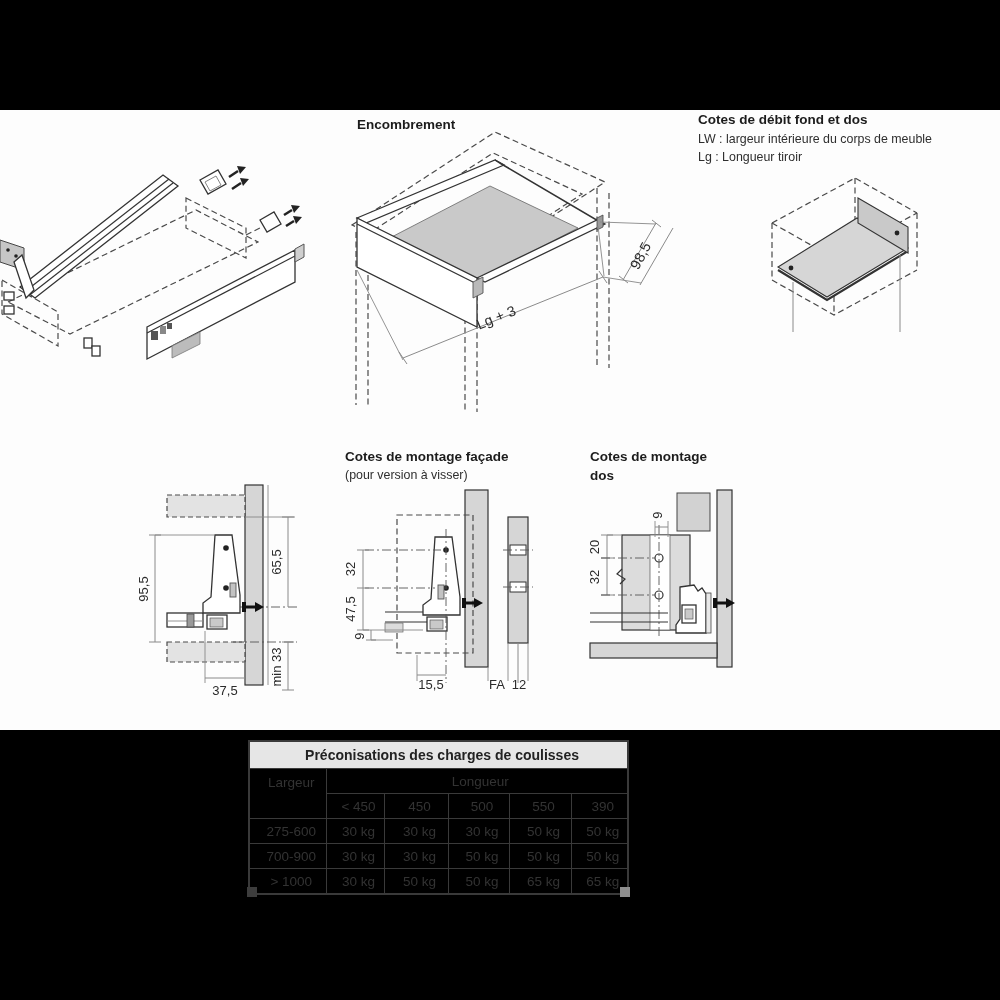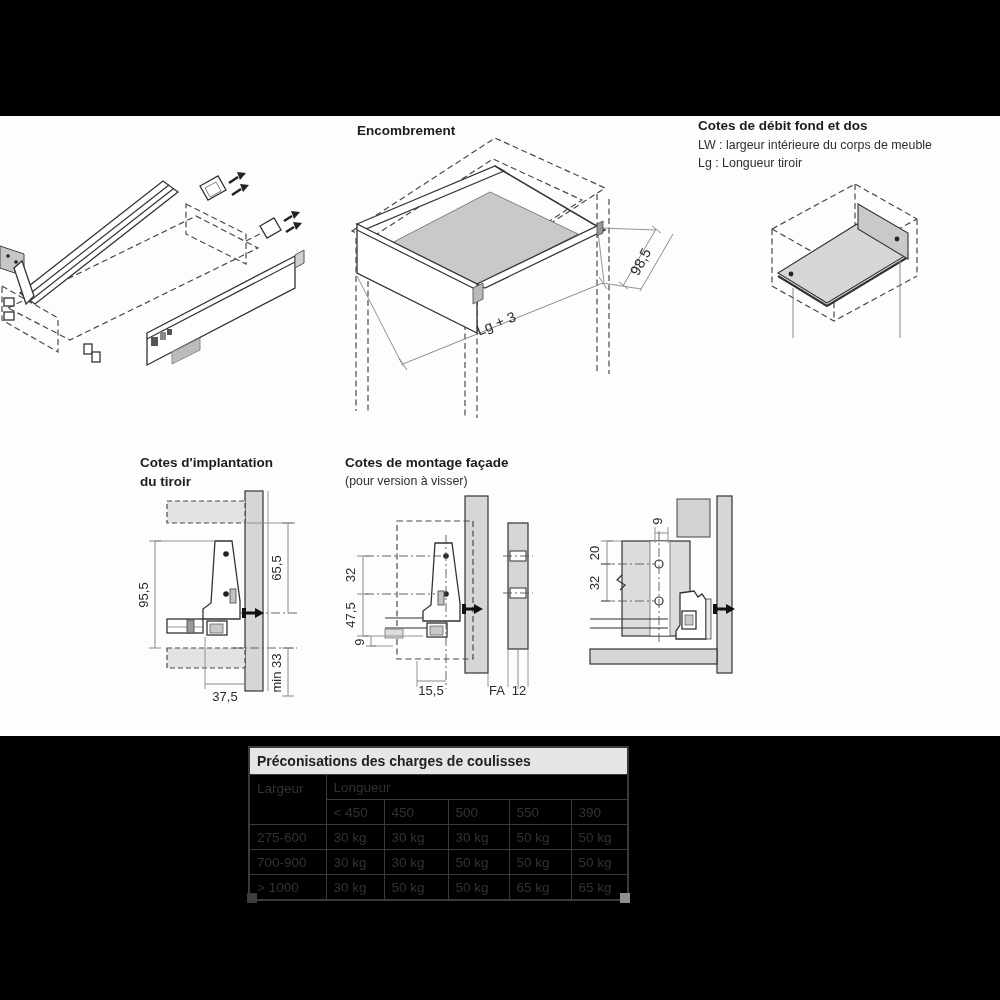--- a/index.html
+++ b/index.html
@@ -1,37 +1,37 @@
 <!DOCTYPE html>
 <html><head>
 <meta charset="utf-8">
 <style>
   html,body{margin:0;padding:0;background:#000;}
   body{width:1000px;height:1000px;position:relative;font-family:"Liberation Sans",sans-serif;color:#2b2b2b;}
-  .page{position:absolute;left:0;top:116px;width:1000px;height:620px;background:#fdfdfd;}
+  .page{position:absolute;left:0;top:110px;width:1000px;height:620px;background:#fdfdfd;}
   .abs{position:absolute;}
   .h1{font-weight:bold;font-size:13.5px;color:#1c1c1c;line-height:19px;white-space:nowrap;}
   .body-txt{font-size:12.4px;line-height:18px;color:#2e2e2e;white-space:nowrap;text-align:right;}
   .spec{font-size:12.4px;line-height:17px;color:#2e2e2e;white-space:nowrap;}
   svg{overflow:visible;}
   svg text{font-family:"Liberation Sans",sans-serif;}
   .ln{stroke:#333;fill:none;stroke-width:1.2;}
   .lnw{stroke:#333;stroke-width:1.3;fill:#fff;}
   .dash{stroke:#4a4a4a;stroke-width:1.2;fill:none;stroke-dasharray:6 3.5;}
   .dashf{fill:#e3e3e3;stroke:#4a4a4a;stroke-width:1.2;stroke-dasharray:5 3;}
   .dimln{stroke:#8a8a8a;stroke-width:1;fill:none;}
   .thin{stroke:#888;stroke-width:0.9;fill:none;}
   .dadot{stroke:#555;stroke-width:0.9;fill:none;stroke-dasharray:9 3 2 3;}
   .gray{fill:#d6d6d6;stroke:#333;stroke-width:1.2;}
   .dot{fill:#222;}
   .dimtxt{font-size:13px;fill:#2b2b2b;}
   .dimtxt-lg{font-size:14.5px;fill:#2b2b2b;}
   
   .spec-table{border-collapse:collapse;table-layout:fixed;font-size:13.5px;color:#333;}
-  .spec-table td,.spec-table th{border:1.2px solid #3a3a3a;padding:0 0 0 7px;text-align:left;font-weight:normal;height:24px;white-space:nowrap;}
+  .spec-table td,.spec-table th{border:1.2px solid #3a3a3a;padding:0 0 0 7px;text-align:center;font-weight:normal;height:24px;white-space:nowrap;}
   .spec-table .title-row th{font-weight:bold;font-size:14px;height:26px;color:#222;}
   .spec-table{border:2px solid #3a3a3a;}
   .handle{position:absolute;width:10px;height:10px;}
 </style>
 </head>
 <body>
 
 <div class="page">
 
   <svg class="abs" style="left:0;top:30px" width="335" height="275" viewBox="0 0 335 275">
@@ -116,24 +116,20 @@
     <polyline class="dash" points="82,120 144,155 227,110"></polyline>
     <polygon points="88,107 167,58 218,88 137,137" fill="#d6d6d6" stroke="#333" stroke-width="1.1"></polygon>
     <polyline points="88,110 137,140 218,91" fill="none" stroke="#333" stroke-width="2.2"></polyline>
     <circle cx="101" cy="108" r="2.4" class="dot"></circle>
     <polygon points="168,38 218,67 218,93 168,63" fill="#c9c9c9" stroke="#333" stroke-width="1.1"></polygon>
     <circle cx="207" cy="73" r="2.4" class="dot"></circle>
     <line class="dimln" x1="103" y1="122" x2="103" y2="172"></line>
     <line class="dimln" x1="210" y1="95" x2="210" y2="172"></line>
   </svg>
 
-  <div class="abs h1" style="left:140px;top:337px">
-    <div>Cotes d'implantation</div>
-    <div>du tiroir</div>
-  </div>
   <svg class="abs" style="left:135px;top:375px" width="180" height="218" viewBox="0 0 180 218">
     <rect x="110" y="0" width="18" height="200" class="gray"></rect>
     <line x1="133" y1="0" x2="133" y2="200" class="thin"></line>
     <rect x="32" y="10" width="78" height="22" class="dashf"></rect>
     <rect x="32" y="157" width="78" height="20" class="dashf"></rect>
     <line class="dadot" x1="85" y1="122" x2="162" y2="122"></line>
     <line class="dadot" x1="98" y1="157" x2="162" y2="157"></line>
     <rect x="32" y="128" width="36" height="14" class="lnw" stroke-width="1.1"></rect>
     <line class="thin" x1="32" y1="136" x2="68" y2="136"></line>
     <rect x="52" y="129" width="7" height="13" fill="#9a9a9a" stroke="#444" stroke-width="0.8"></rect>
@@ -205,20 +201,24 @@
     <line class="thin" x1="82" y1="170" x2="82" y2="196"></line>
     <line class="dimln" x1="82" y1="190" x2="111" y2="190"></line>
     <line class="thin" x1="153" y1="182" x2="153" y2="196"></line>
     <line class="thin" x1="173" y1="158" x2="173" y2="196"></line>
     <line class="thin" x1="193" y1="158" x2="193" y2="196"></line>
     <text class="dimtxt" x="96" y="204" text-anchor="middle">15,5</text>
     <text class="dimtxt" x="162" y="204" text-anchor="middle">FA</text>
     <text class="dimtxt" x="184" y="204" text-anchor="middle">12</text>
   </svg>
 
+  <div class="abs h1" style="left:590px;top:337px">
+    <div>Cotes de montage</div>
+    <div>dos</div>
+  </div>
   <svg class="abs" style="left:580px;top:375px" width="175" height="222" viewBox="0 0 175 222">
     <rect x="137" y="5" width="15" height="177" class="gray"></rect>
     <rect x="10" y="158" width="127" height="15" class="gray"></rect>
     <rect x="97" y="8" width="33" height="38" fill="#d2d2d2" stroke="#444" stroke-width="1"></rect>
     <rect x="42" y="50" width="68" height="95" fill="#dcdcdc" stroke="#333" stroke-width="1.2"></rect>
     <rect x="70" y="50" width="20" height="95" fill="#fff" stroke="#666" stroke-width="0.8"></rect>
     <circle cx="79" cy="73" r="4" fill="#fff" stroke="#333" stroke-width="1.2"></circle>
     <circle cx="79" cy="110" r="4" fill="#fff" stroke="#333" stroke-width="1.2"></circle>
     <line class="dadot" x1="79" y1="40" x2="79" y2="152"></line>
     <path d="M42,84 l-5,5 l8,5 l-5,5" stroke="#333" stroke-width="1.2" fill="none"></path>

